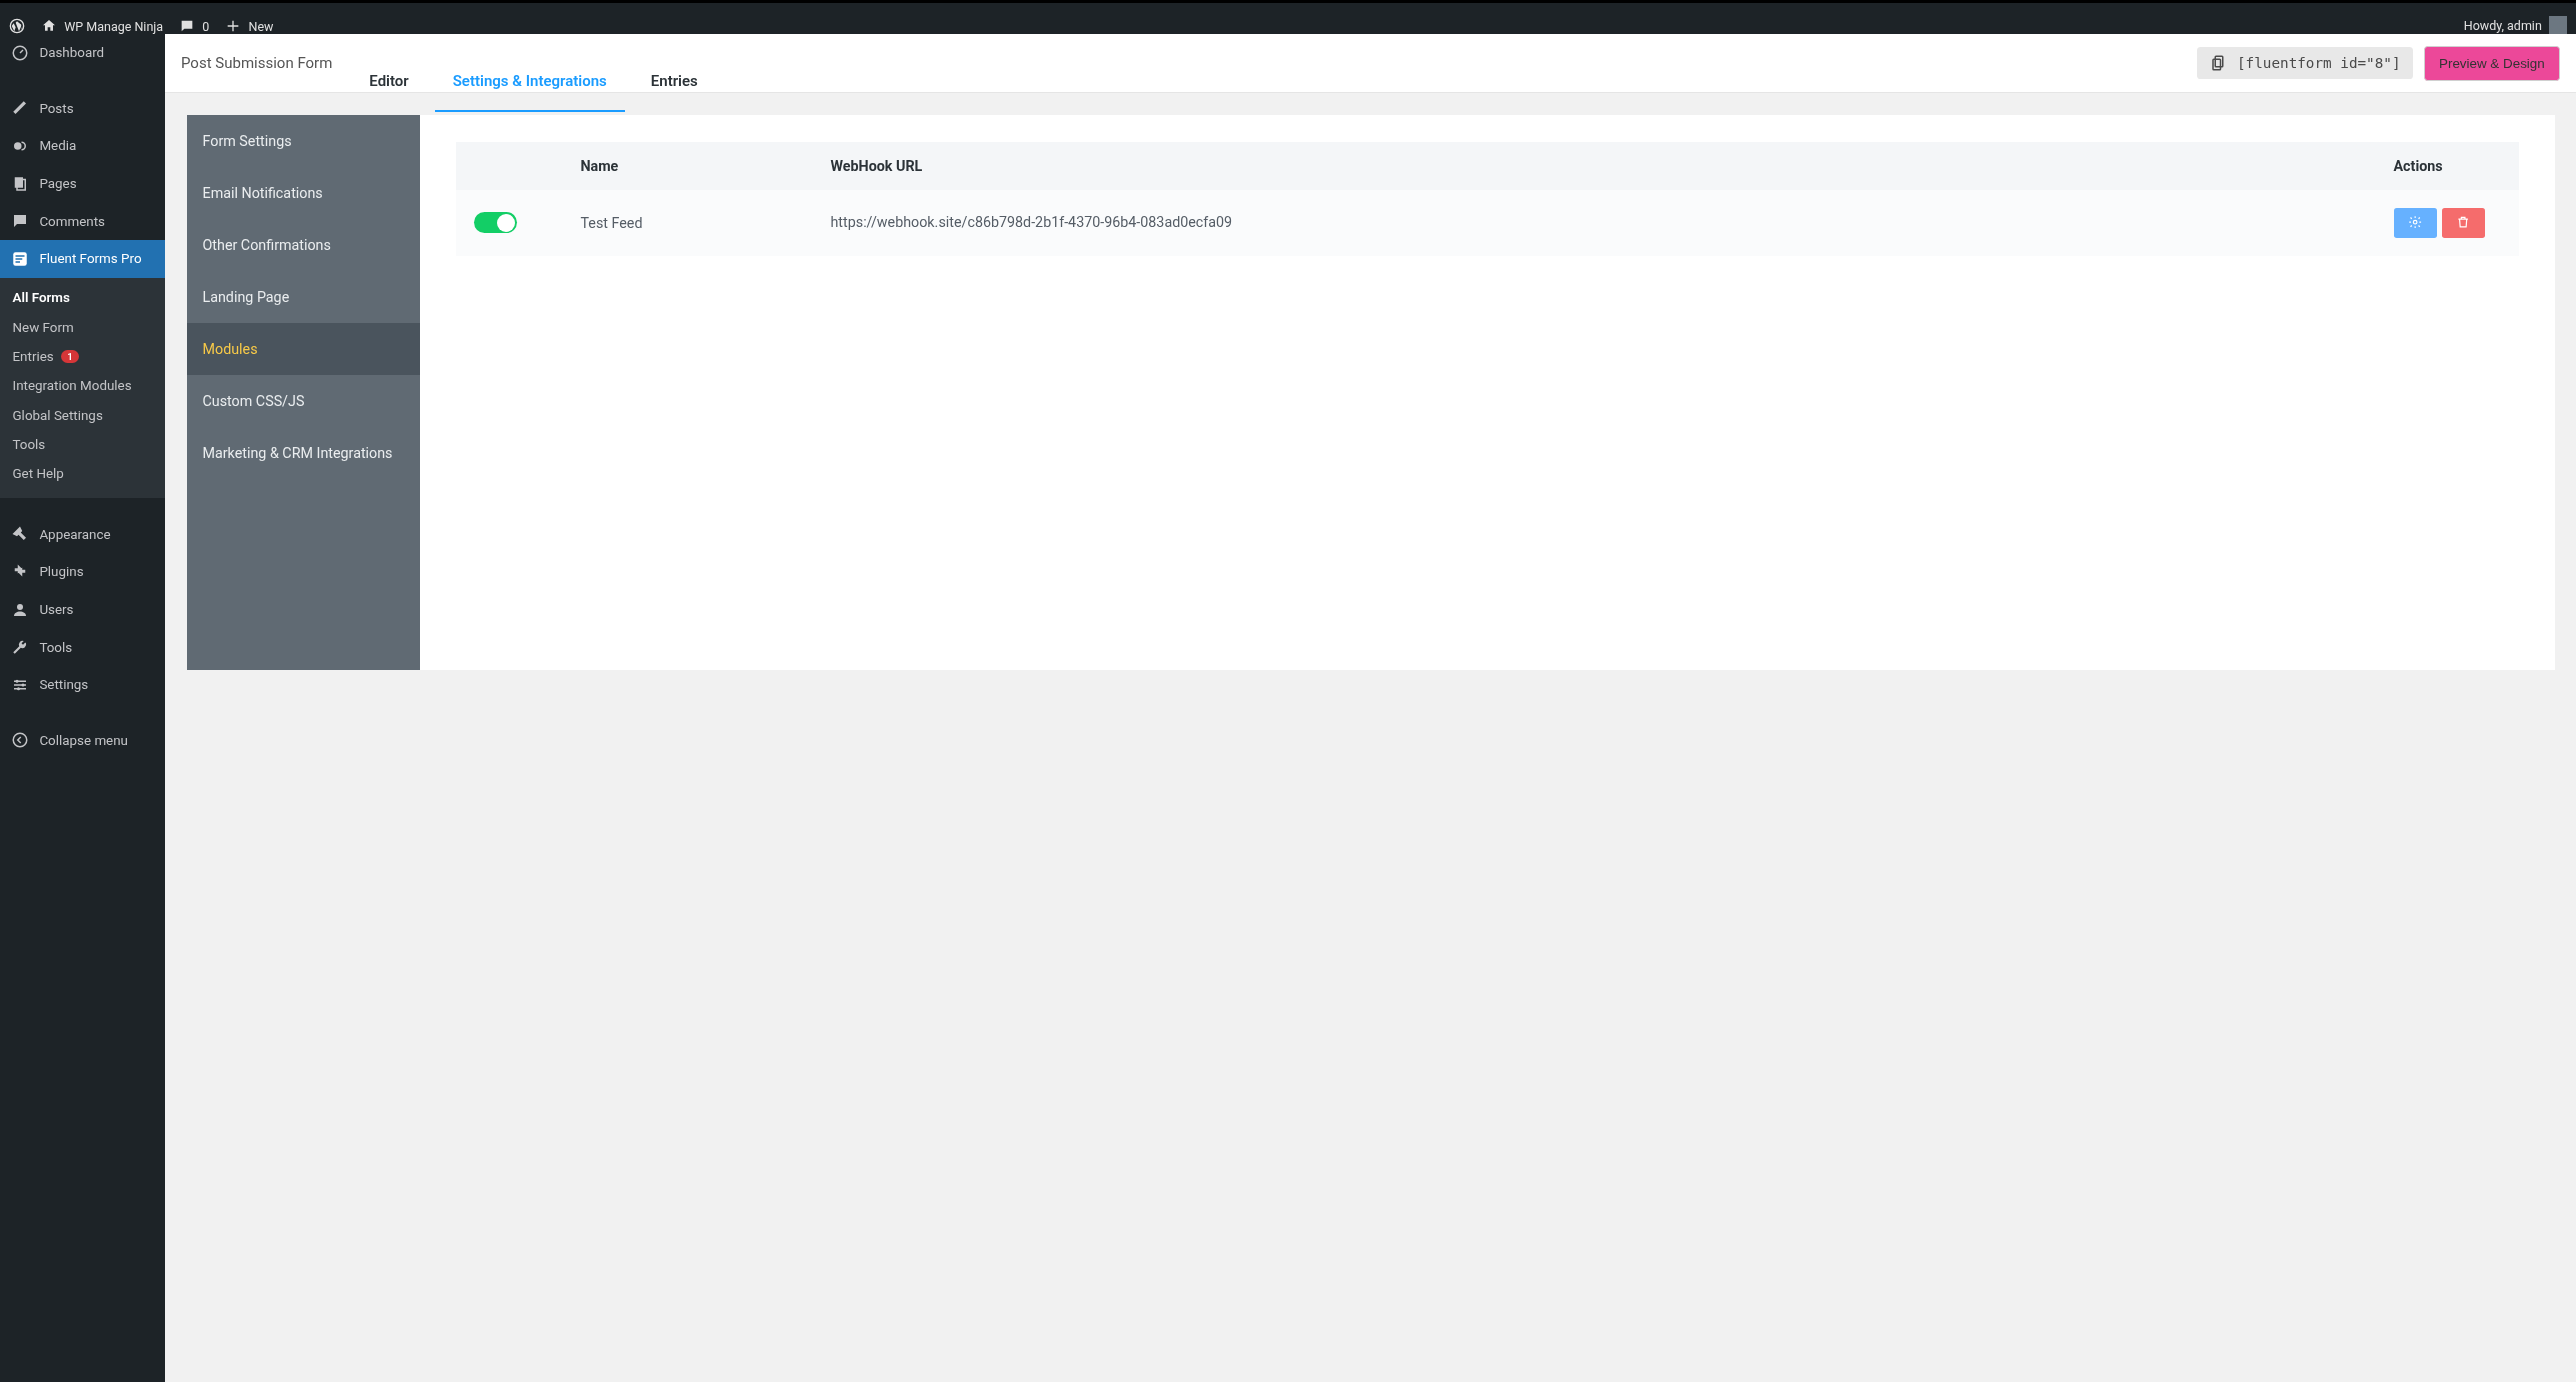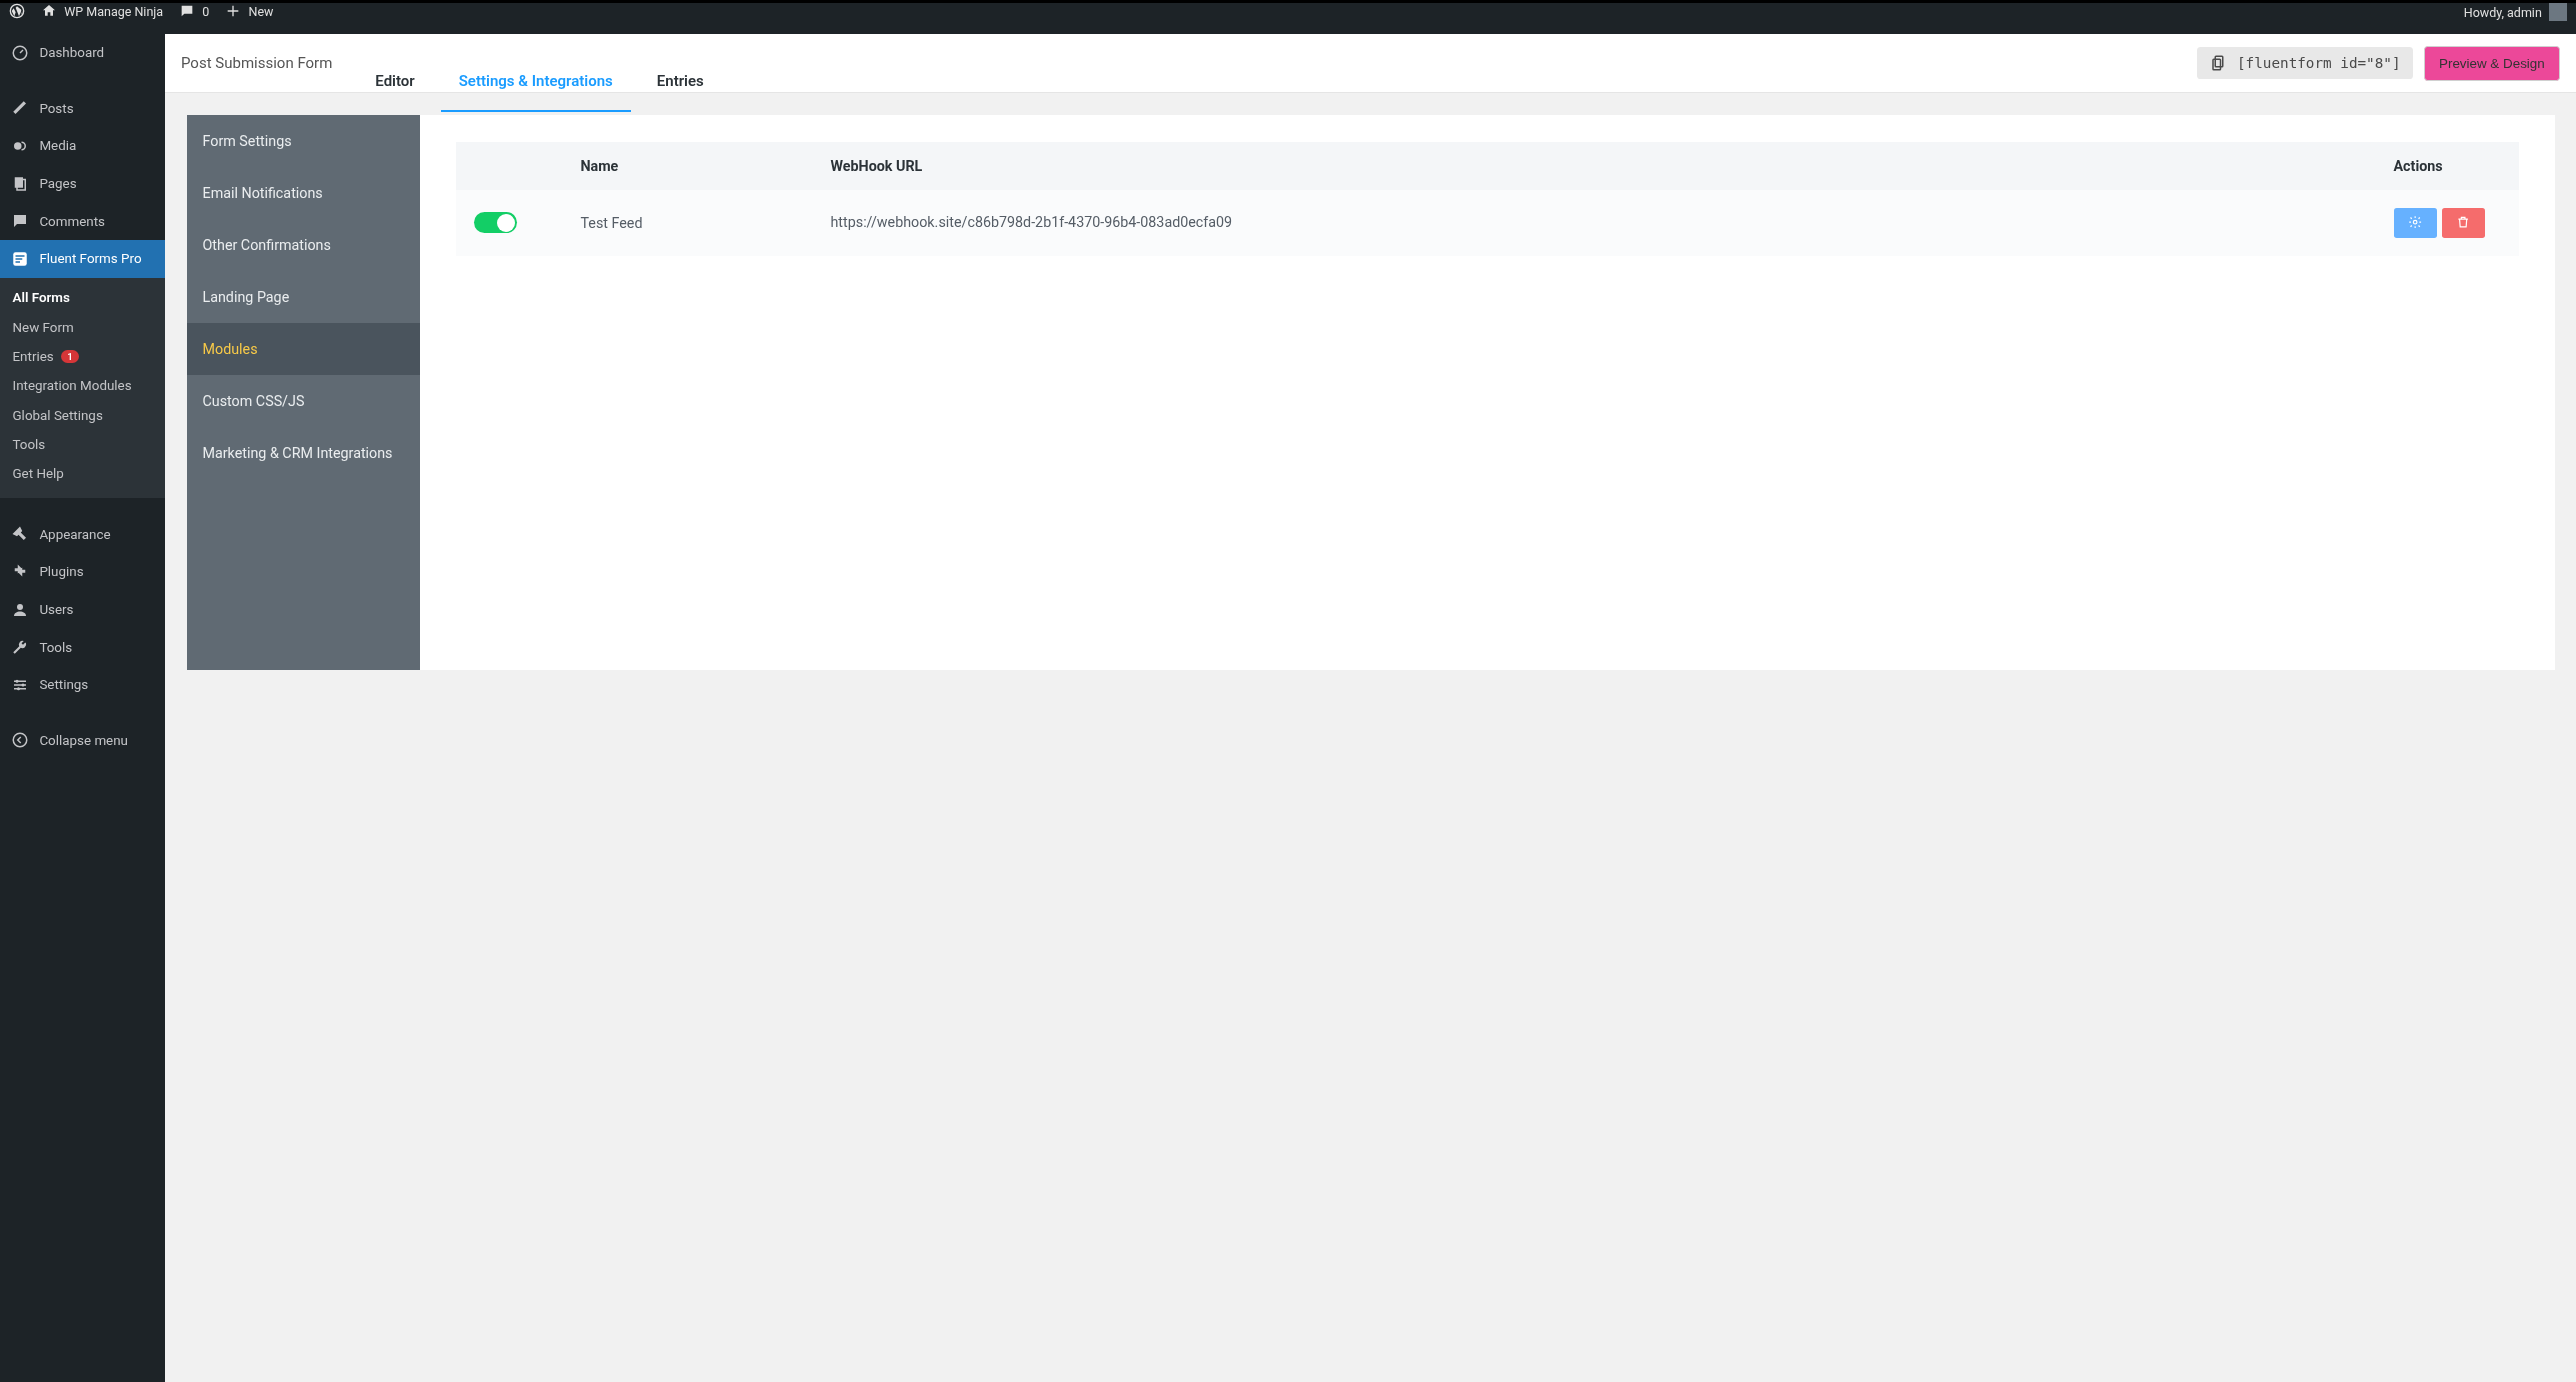--- a/index.html
+++ b/index.html
@@ -5,21 +5,21 @@
   * { box-sizing: border-box; margin: 0; padding: 0; }
   html, body { width: 100%; height: 100%; font-family: -apple-system, BlinkMacSystemFont, "Segoe UI", Roboto, sans-serif; background: #f1f1f1; }
   body { display: flex; flex-direction: column; }
 
   
   .adminbar {
     height: 34px;
     background: #1d2327;
     color: #c3c4c7;
     display: flex;
-    align-items: flex-start;
+    align-items: flex-end;
     padding: 0 9px;
     font-size: 12.5px;
     border-top: 3.6px solid #000;
   }
   .adminbar .ab-left { display: flex; align-items: center; gap: 16px; }
   .adminbar .ab-right { margin-left: auto; display: flex; align-items: center; gap: 9px; }
   .adminbar .ab-item { display: flex; align-items: center; gap: 7.2px; color: #e0e0e0; cursor: pointer; }
   .adminbar svg { width: 16px; height: 16px; }
   .avatar-square { width: 18px; height: 18px; background: #6c7781; }
 
@@ -97,21 +97,21 @@
     background: #fff;
     display: flex;
     align-items: center;
     padding: 0 16px;
     height: 59px;
     border-bottom: 0.9px solid #e5e5e5;
   }
   .form-header .title {
     font-size: 15px;
     color: #555;
-    margin-right: 25px;
+    margin-right: 19px;
     text-align: right;
   }
   .form-header .tabs { display: flex; gap: 8px; margin-top: 38px; }
   .form-header .tab {
     padding: 0 18px;
     height: 59px;
     display: flex;
     align-items: center;
     font-weight: 600;
     font-size: 15px;

